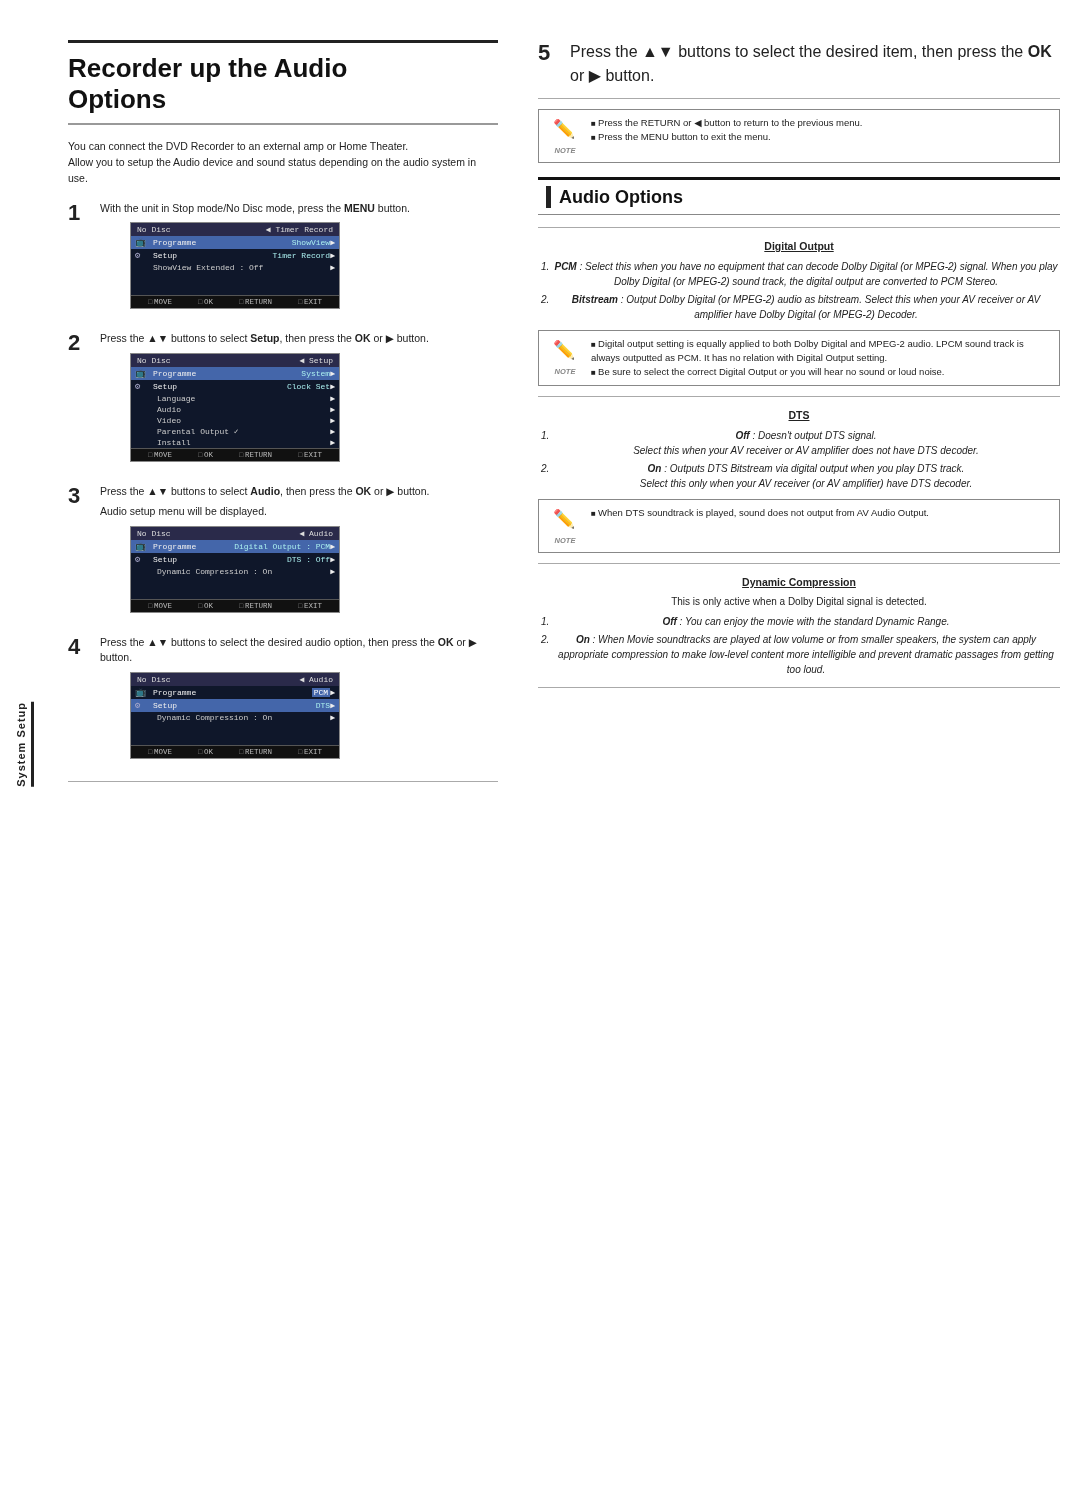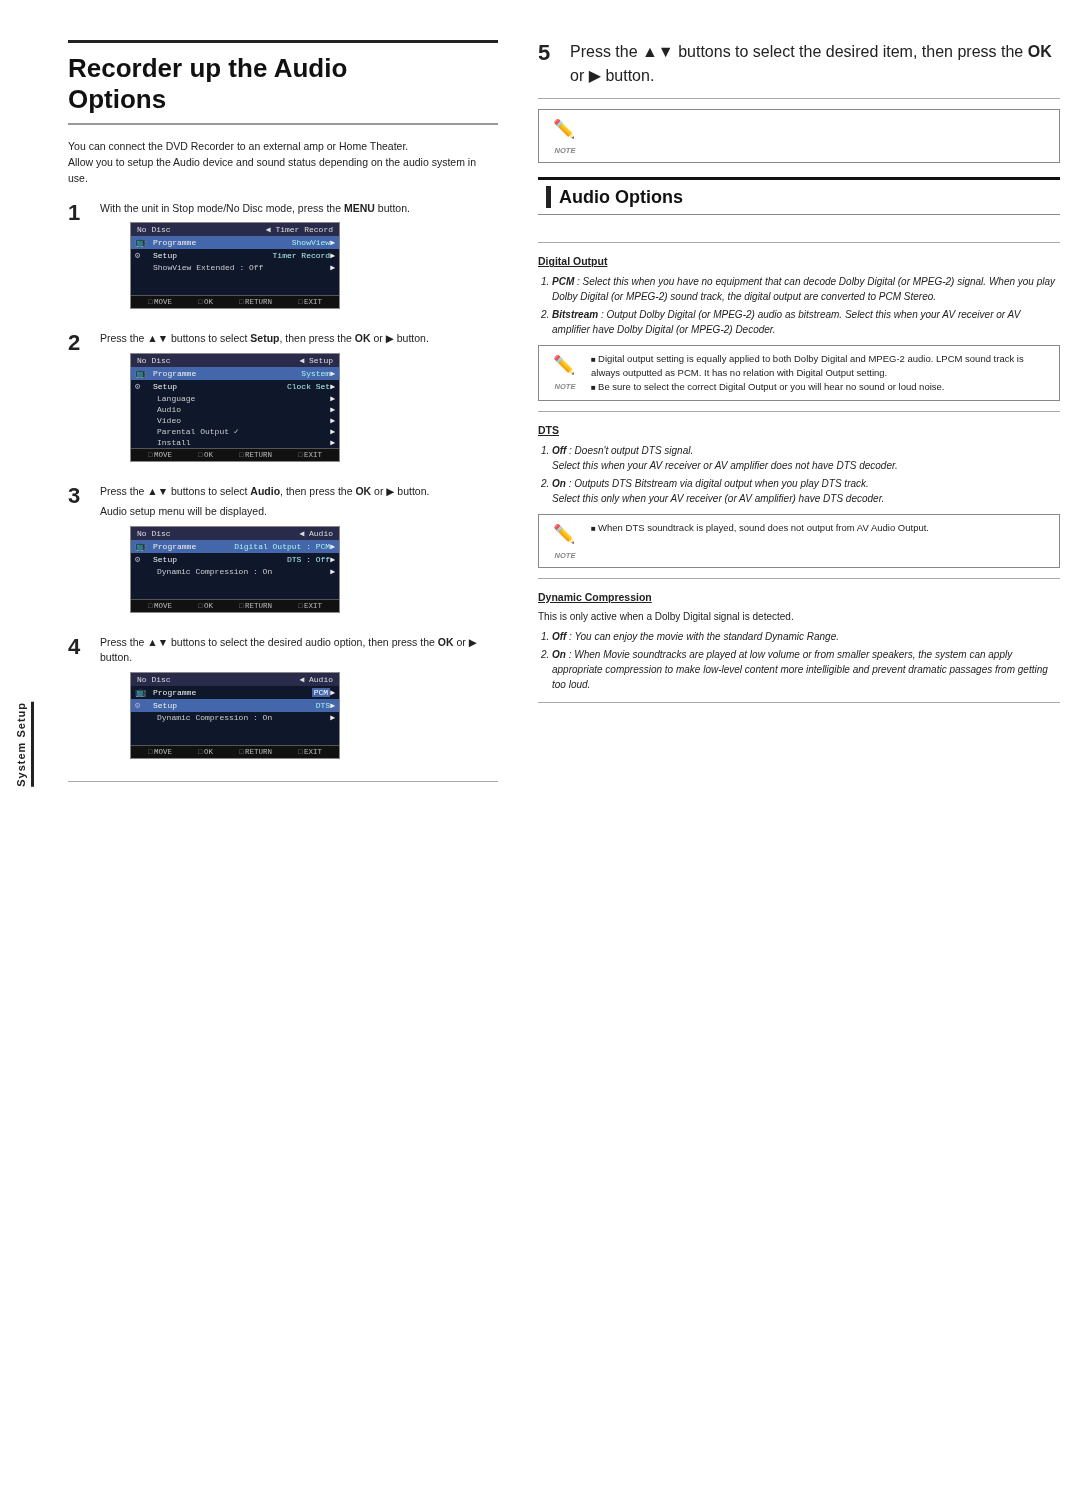--- a/index.html
+++ b/index.html
@@ -217,21 +217,21 @@
     }
     .note-content ul li::before {
       content: "■ ";
       font-size: 8px;
     }
     
     .section-title {
       border-top: 3px solid #111;
       border-bottom: 1px solid #888;
       padding: 6px 0 6px 8px;
-      margin-bottom: 27px;
+      margin-bottom: 12px;
       margin-top: 14px;
       display: flex;
       align-items: center;
     }
     .section-title-bar {
       width: 5px;
       height: 22px;
       background: #222;
       margin-right: 8px;
     }
@@ -243,20 +243,21 @@
     .subsection-title {
       font-weight: bold;
       font-size: 10.5px;
       margin: 8px 0 4px 0;
       text-decoration: underline;
     }
     .right-text {
       font-size: 10px;
       line-height: 1.55;
       color: #222;
+      text-align: center;
     }
     .right-text p {
       margin-bottom: 4px;
     }
     .right-text ol {
       padding-left: 14px;
       margin-bottom: 4px;
     }
     .right-text ol li {
       margin-bottom: 3px;
@@ -477,20 +478,26 @@
         <div class="step5-text">
           Press the ▲▼ buttons to select the desired item, then press the <span class="bold">OK</span> or ▶ button.
         </div>
       </div>
 
       <div class="note-box">
         <div class="note-icon-col">
           <div class="note-icon">✏️</div>
           <div class="note-label">NOTE</div>
         </div>
+        <div class="note-content">
+          <ul>
+            <li>Press the RETURN or ◀ button to return to the previous menu.</li>
+            <li>Press the MENU button to exit the menu.</li>
+          </ul>
+        </div>
       </div>
 
       <div class="section-title">
         <div class="section-title-bar"></div>
         <h2>Audio Options</h2>
       </div>
 
       <hr class="divider">
 
       <div class="right-text">

